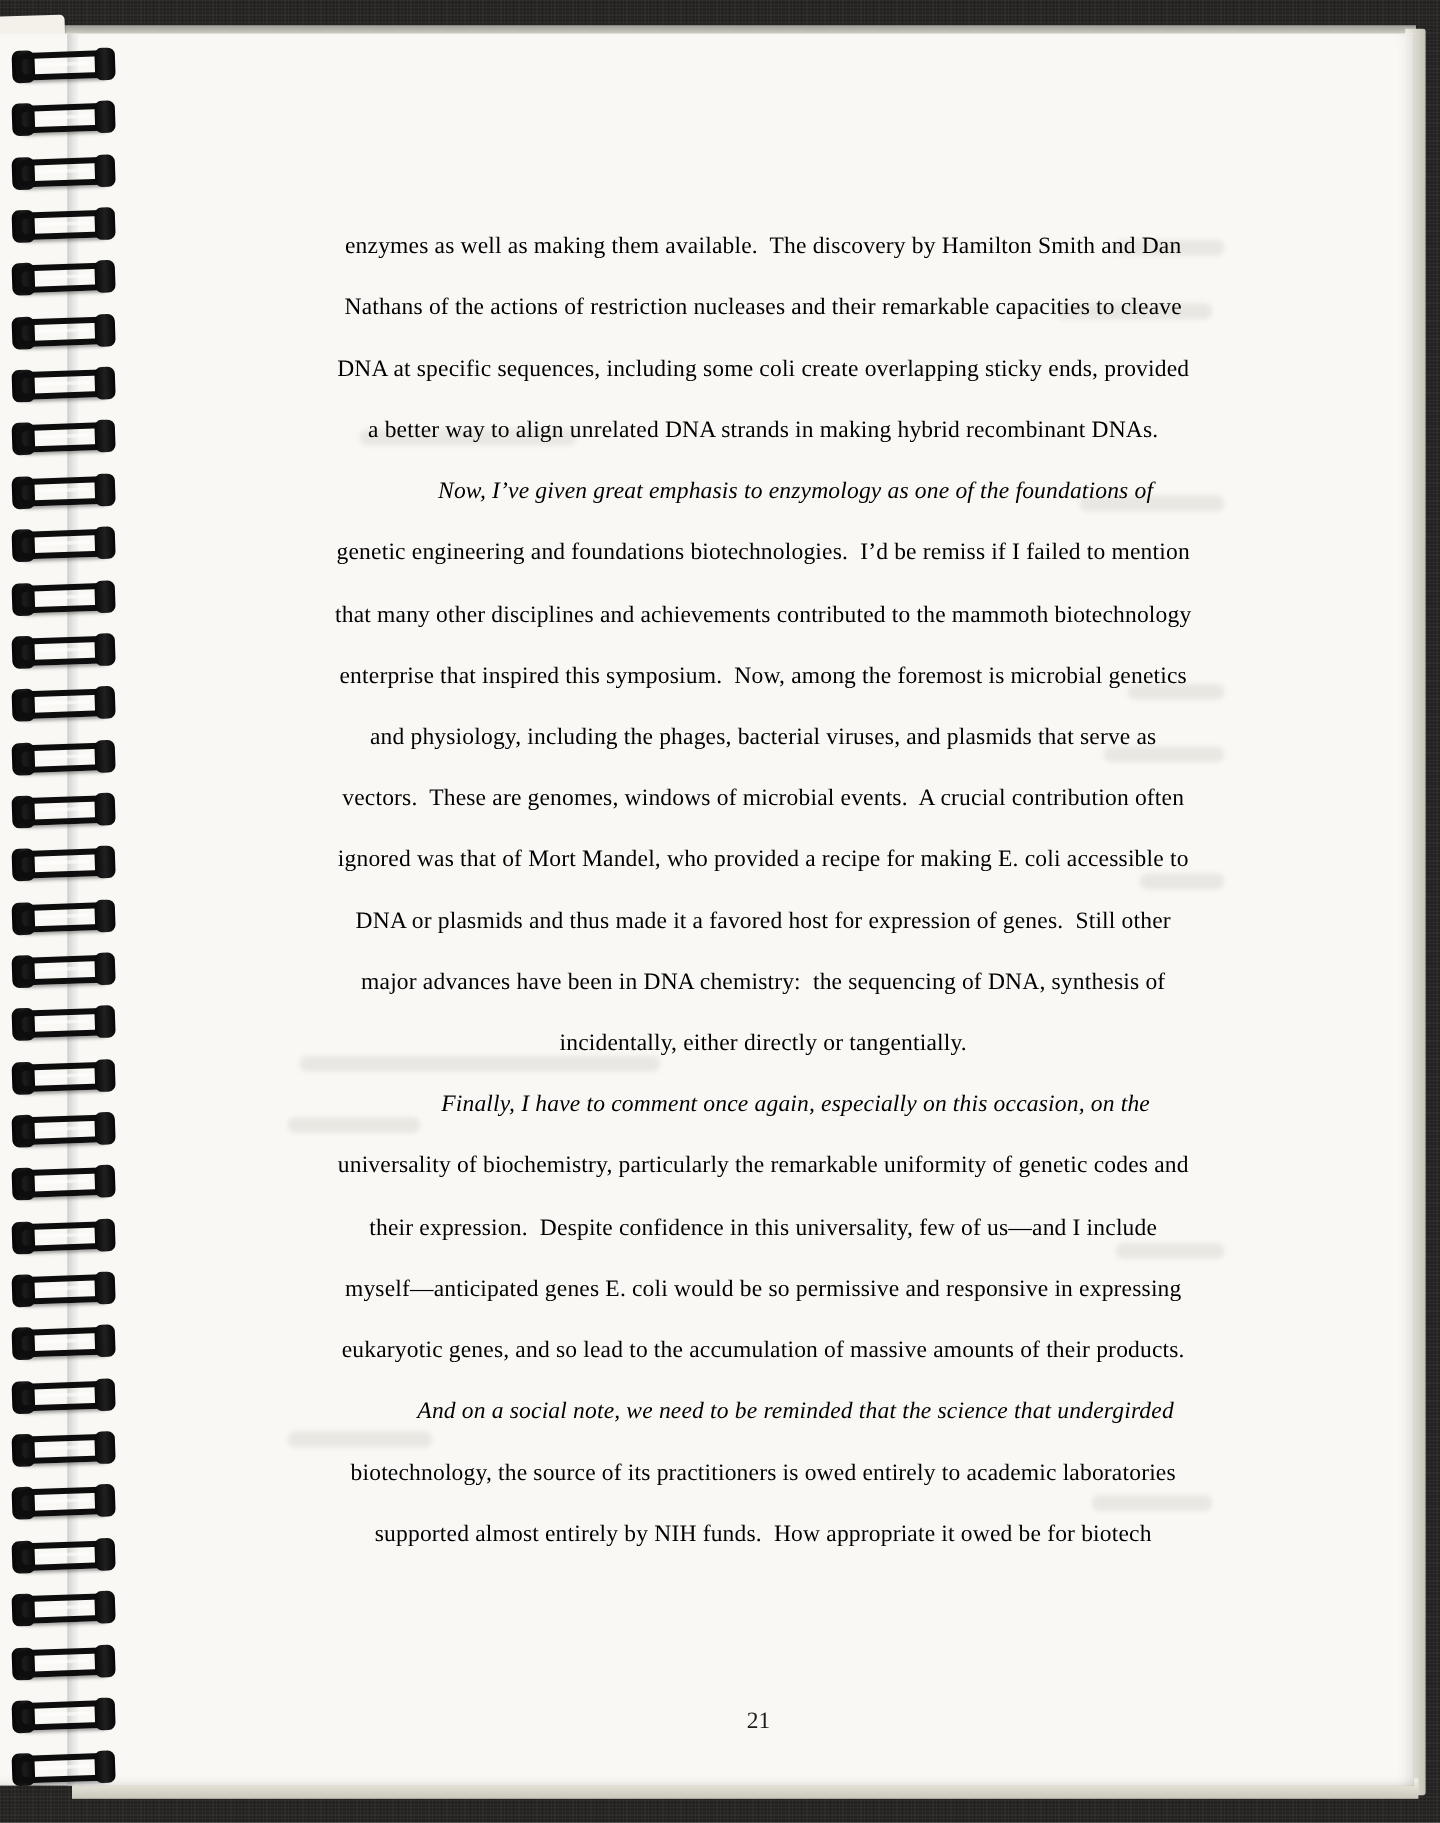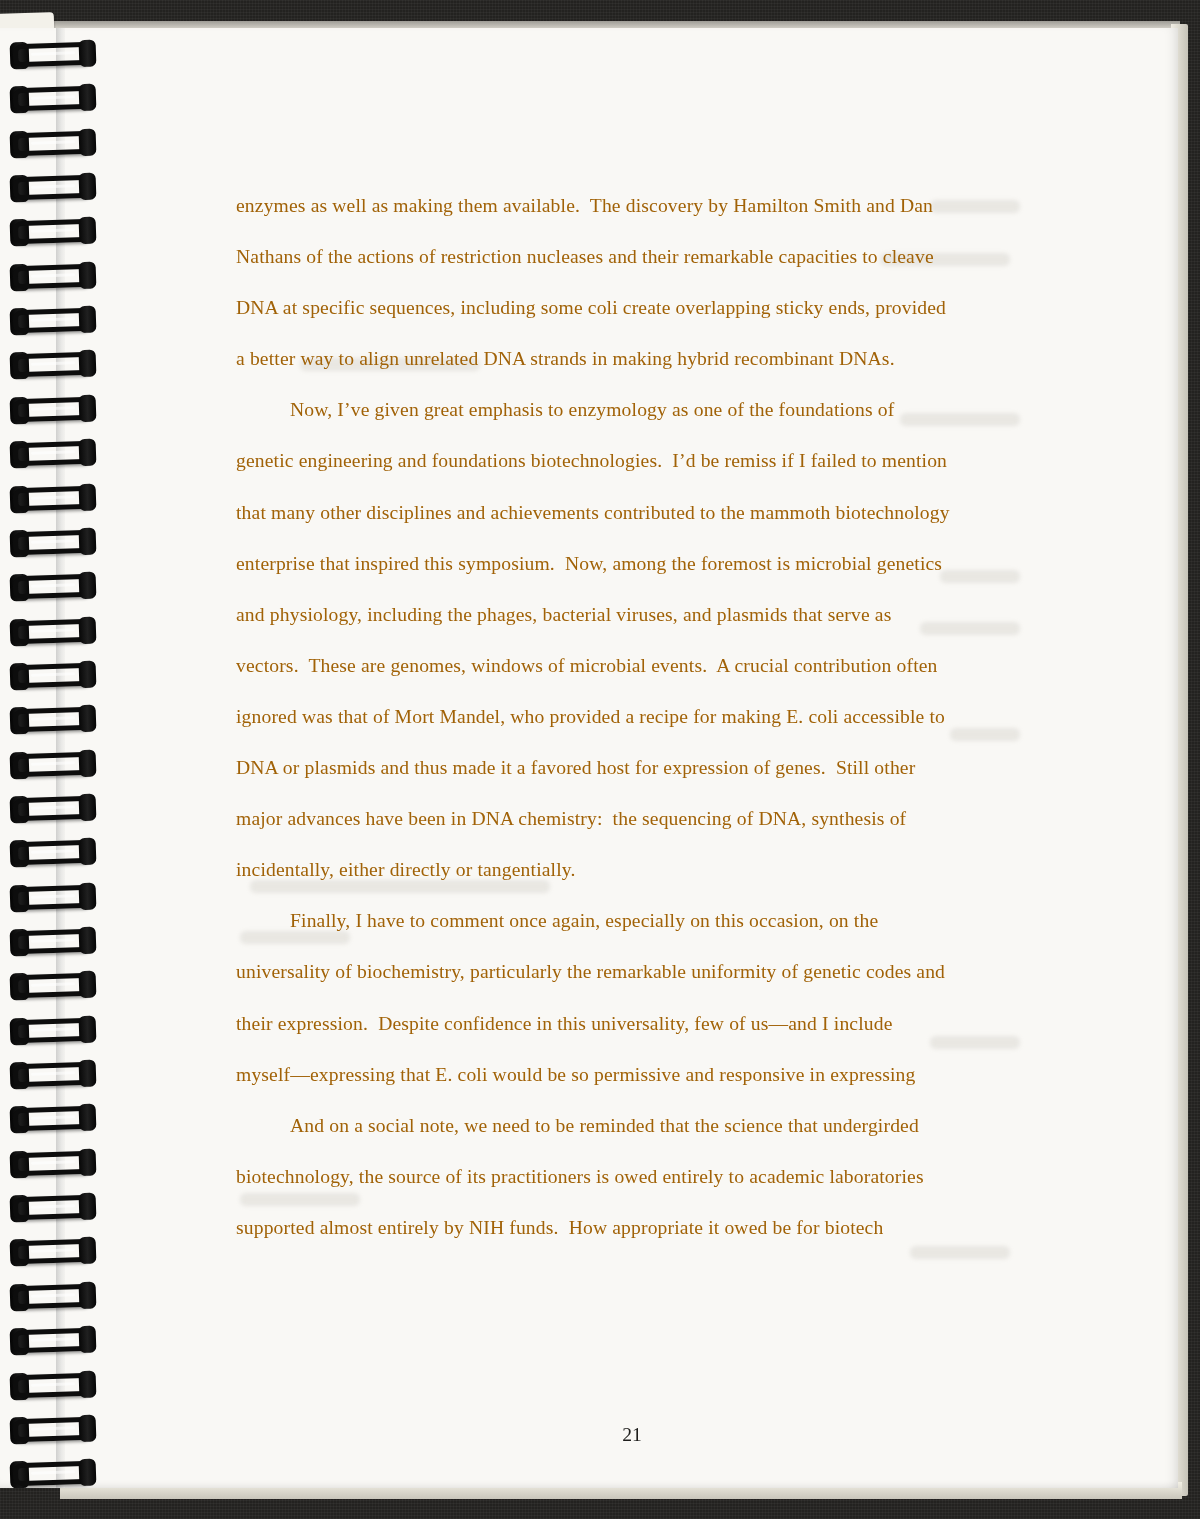--- a/index.html
+++ b/index.html
@@ -35,23 +35,23 @@
     border:5px solid #0d0d0d;border-radius:9px;
     box-shadow:0 2px 3px rgba(0,0,0,0.35);}
   .coil::before{content:"";position:absolute;left:-3px;top:-2px;width:19px;height:27px;
     background:linear-gradient(90deg,#050505,#1c1c1c 55%,#060606);border-radius:6px;}
   .coil::after{content:"";position:absolute;right:-3px;top:-2px;width:17px;height:27px;
     background:linear-gradient(90deg,#070707,#202020 50%,#050505);border-radius:6px;}
   .coil .glint{position:absolute;left:18px;top:9px;width:44px;height:3px;
     background:rgba(255,255,255,0.55);border-radius:2px;}
   
   .text-block{position:absolute;left:236px;top:166px;width:800px;}
-  .line{height:51.1px;font-size:19.6px;line-height:24px;color:#a16207;
-    white-space:pre;letter-spacing:0.15px;}
-  .line.indent{padding-left:54px;}
+  .line{height:51.1px;font-size:19.6px;line-height:24px;color:#000000;
+    white-space:pre;letter-spacing:0.15px;text-align:center;}
+  .line.indent{padding-left:54px;font-style:italic;}
   .page-number{position:absolute;left:236px;top:1396px;width:792px;text-align:center;
     font-size:19.6px;color:#1e1d1b;}
   
   .ghost{position:absolute;background:rgba(150,144,128,0.16);filter:blur(2px);
     border-radius:6px;pointer-events:none;}
 </style>
 </head>
 <body>
 
 <div class="deckle-top"></div>
@@ -86,21 +86,22 @@
       <div class="line">enterprise that inspired this symposium.  Now, among the foremost is microbial genetics</div>
       <div class="line">and physiology, including the phages, bacterial viruses, and plasmids that serve as</div>
       <div class="line">vectors.  These are genomes, windows of microbial events.  A crucial contribution often</div>
       <div class="line">ignored was that of Mort Mandel, who provided a recipe for making E. coli accessible to</div>
       <div class="line">DNA or plasmids and thus made it a favored host for expression of genes.  Still other</div>
       <div class="line">major advances have been in DNA chemistry:  the sequencing of DNA, synthesis of</div>
       <div class="line">incidentally, either directly or tangentially.</div>
       <div class="line indent">Finally, I have to comment once again, especially on this occasion, on the</div>
       <div class="line">universality of biochemistry, particularly the remarkable uniformity of genetic codes and</div>
       <div class="line">their expression.  Despite confidence in this universality, few of us—and I include</div>
-      <div class="line">myself—expressing that E. coli would be so permissive and responsive in expressing</div>
+      <div class="line">myself—anticipated genes E. coli would be so permissive and responsive in expressing</div>
+      <div class="line">eukaryotic genes, and so lead to the accumulation of massive amounts of their products.</div>
       <div class="line indent">And on a social note, we need to be reminded that the science that undergirded</div>
       <div class="line">biotechnology, the source of its practitioners is owed entirely to academic laboratories</div>
       <div class="line">supported almost entirely by NIH funds.  How appropriate it owed be for biotech</div>
     </div>
 
   <div class="page-number">21</div>
 </div>
 
 <div class="spiral-binding">
     <div class="coil" style="top: 43px;">

